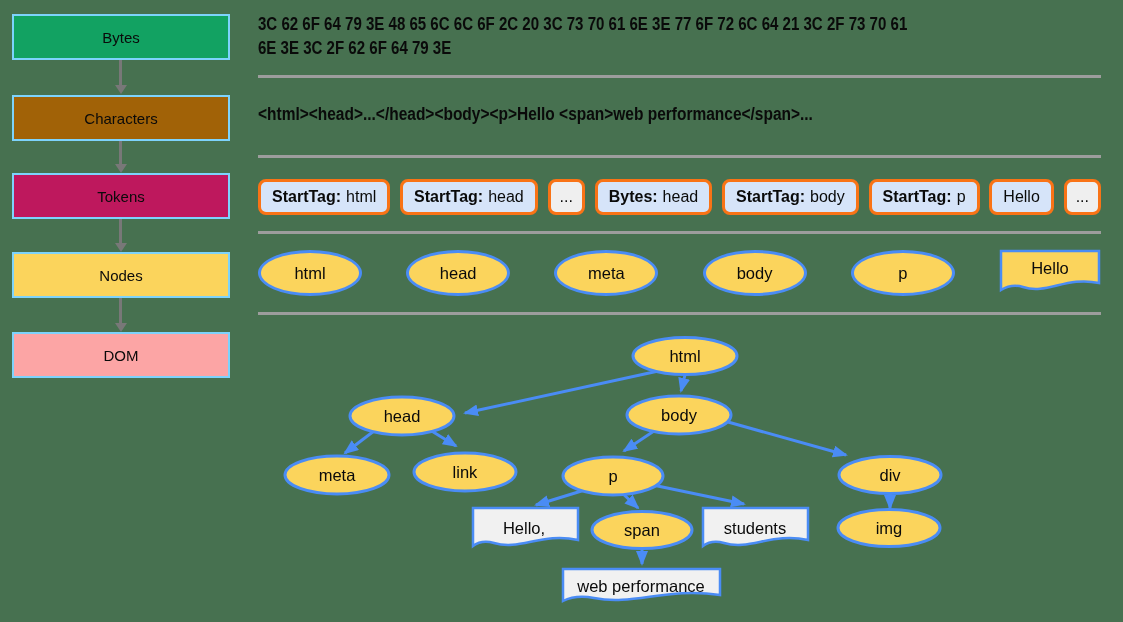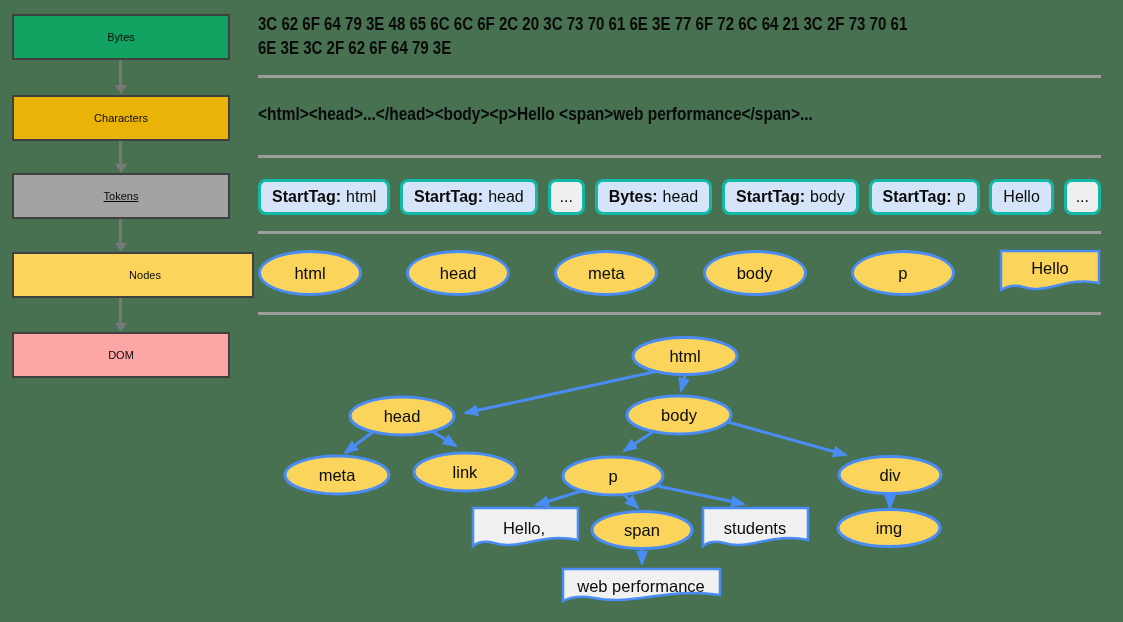--- a/index.html
+++ b/index.html
@@ -5,28 +5,28 @@
   html,body{margin:0;padding:0;}
   body{
     width:1123px;height:622px;position:relative;overflow:hidden;
     background:#477150;
     font-family:"Liberation Sans",sans-serif;
     color:#0a0a0a;
   }
   
   .stage-box{
     position:absolute;left:12px;width:214px;height:42px;
-    border:2px solid #404040;
+    border:2px solid #7dd3fc;
     display:flex;align-items:center;justify-content:center;
-    font-size:11px;
+    font-size:15px;
   }
   .stage-bytes{top:14px;background:#12a262;}
-  .stage-characters{top:95px;background:#eab308;}
-  .stage-tokens{top:173px;background:#a3a3a3;text-decoration:underline;}
-  .stage-nodes{top:252px;background:#fbd45c;padding-left:24px;}
+  .stage-characters{top:95px;background:#a16207;}
+  .stage-tokens{top:173px;background:#be185d;}
+  .stage-nodes{top:252px;background:#fbd45c;}
   .stage-dom{top:332px;background:#fca5a5;}
   .stage-arrow{position:absolute;left:119px;width:3px;background:#787878;}
   .stage-arrow::after{
     content:"";position:absolute;left:-4.5px;bottom:-8px;
     border-left:6px solid transparent;border-right:6px solid transparent;
     border-top:9px solid #787878;
   }
   .arrow-1{top:60px;height:26px;}
   .arrow-2{top:141px;height:24px;}
   .arrow-3{top:219px;height:25px;}
@@ -45,21 +45,21 @@
     position:absolute;left:258px;top:104px;
     font-weight:bold;font-size:18px;
     transform:scaleX(.86);transform-origin:left top;white-space:nowrap;
   }
 
   .token-row{
     position:absolute;left:258px;top:179px;width:843px;
     display:flex;justify-content:space-between;align-items:center;
   }
   .token{
-    height:30px;border:3px solid #14b8a6;border-radius:8px;background:#d6e4f9;
+    height:30px;border:3px solid #f97316;border-radius:8px;background:#d6e4f9;
     display:flex;align-items:center;padding:0 11px;font-size:16px;white-space:nowrap;
   }
   .token b:empty{display:none;}
   .token b:not(:empty){margin-right:5px;}
   .token.dots{background:#efefef;padding:0 9px;}
 
   .node-row{
     position:absolute;left:258px;top:249px;width:843px;
     display:flex;justify-content:space-between;align-items:center;
   }

